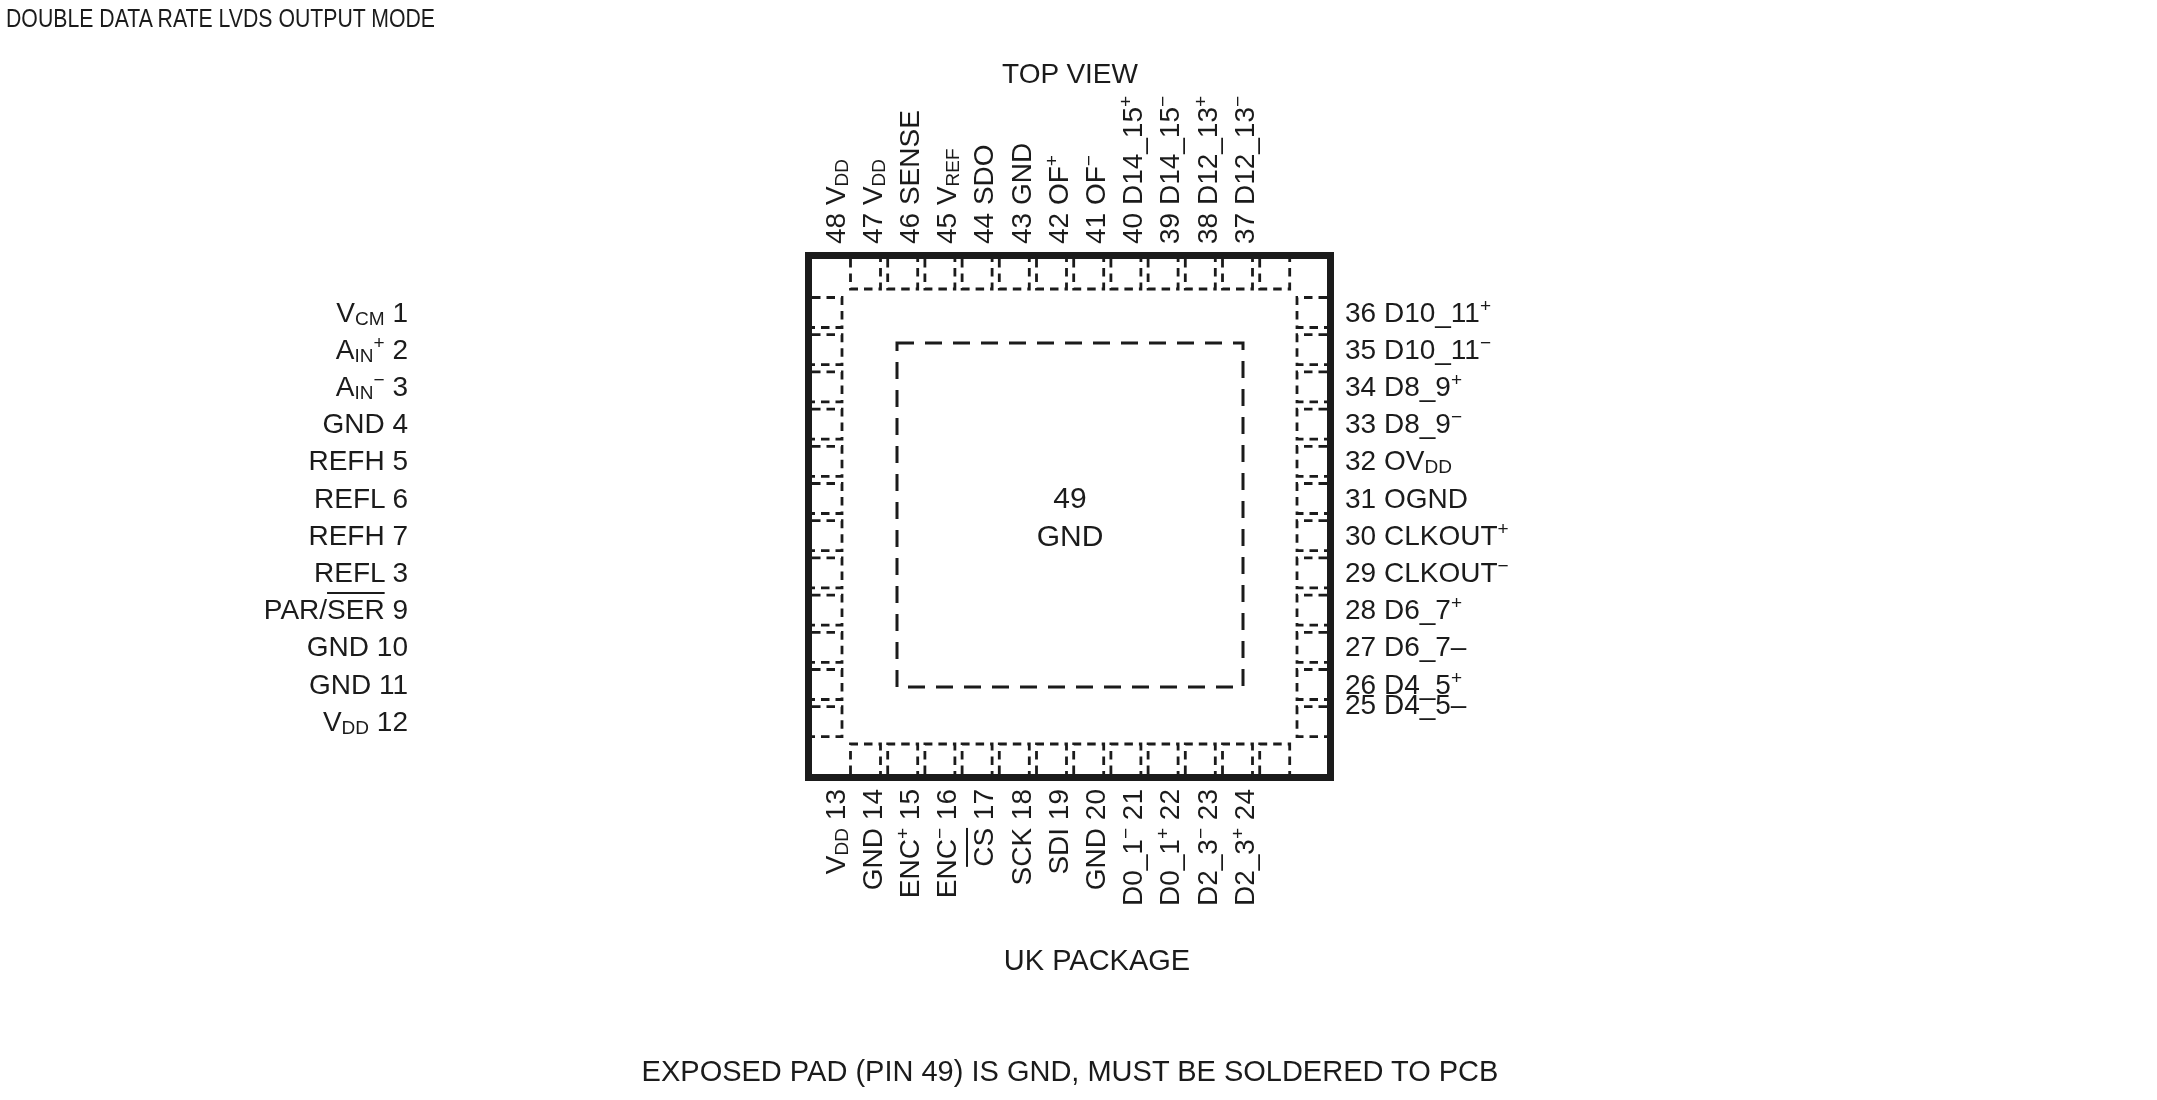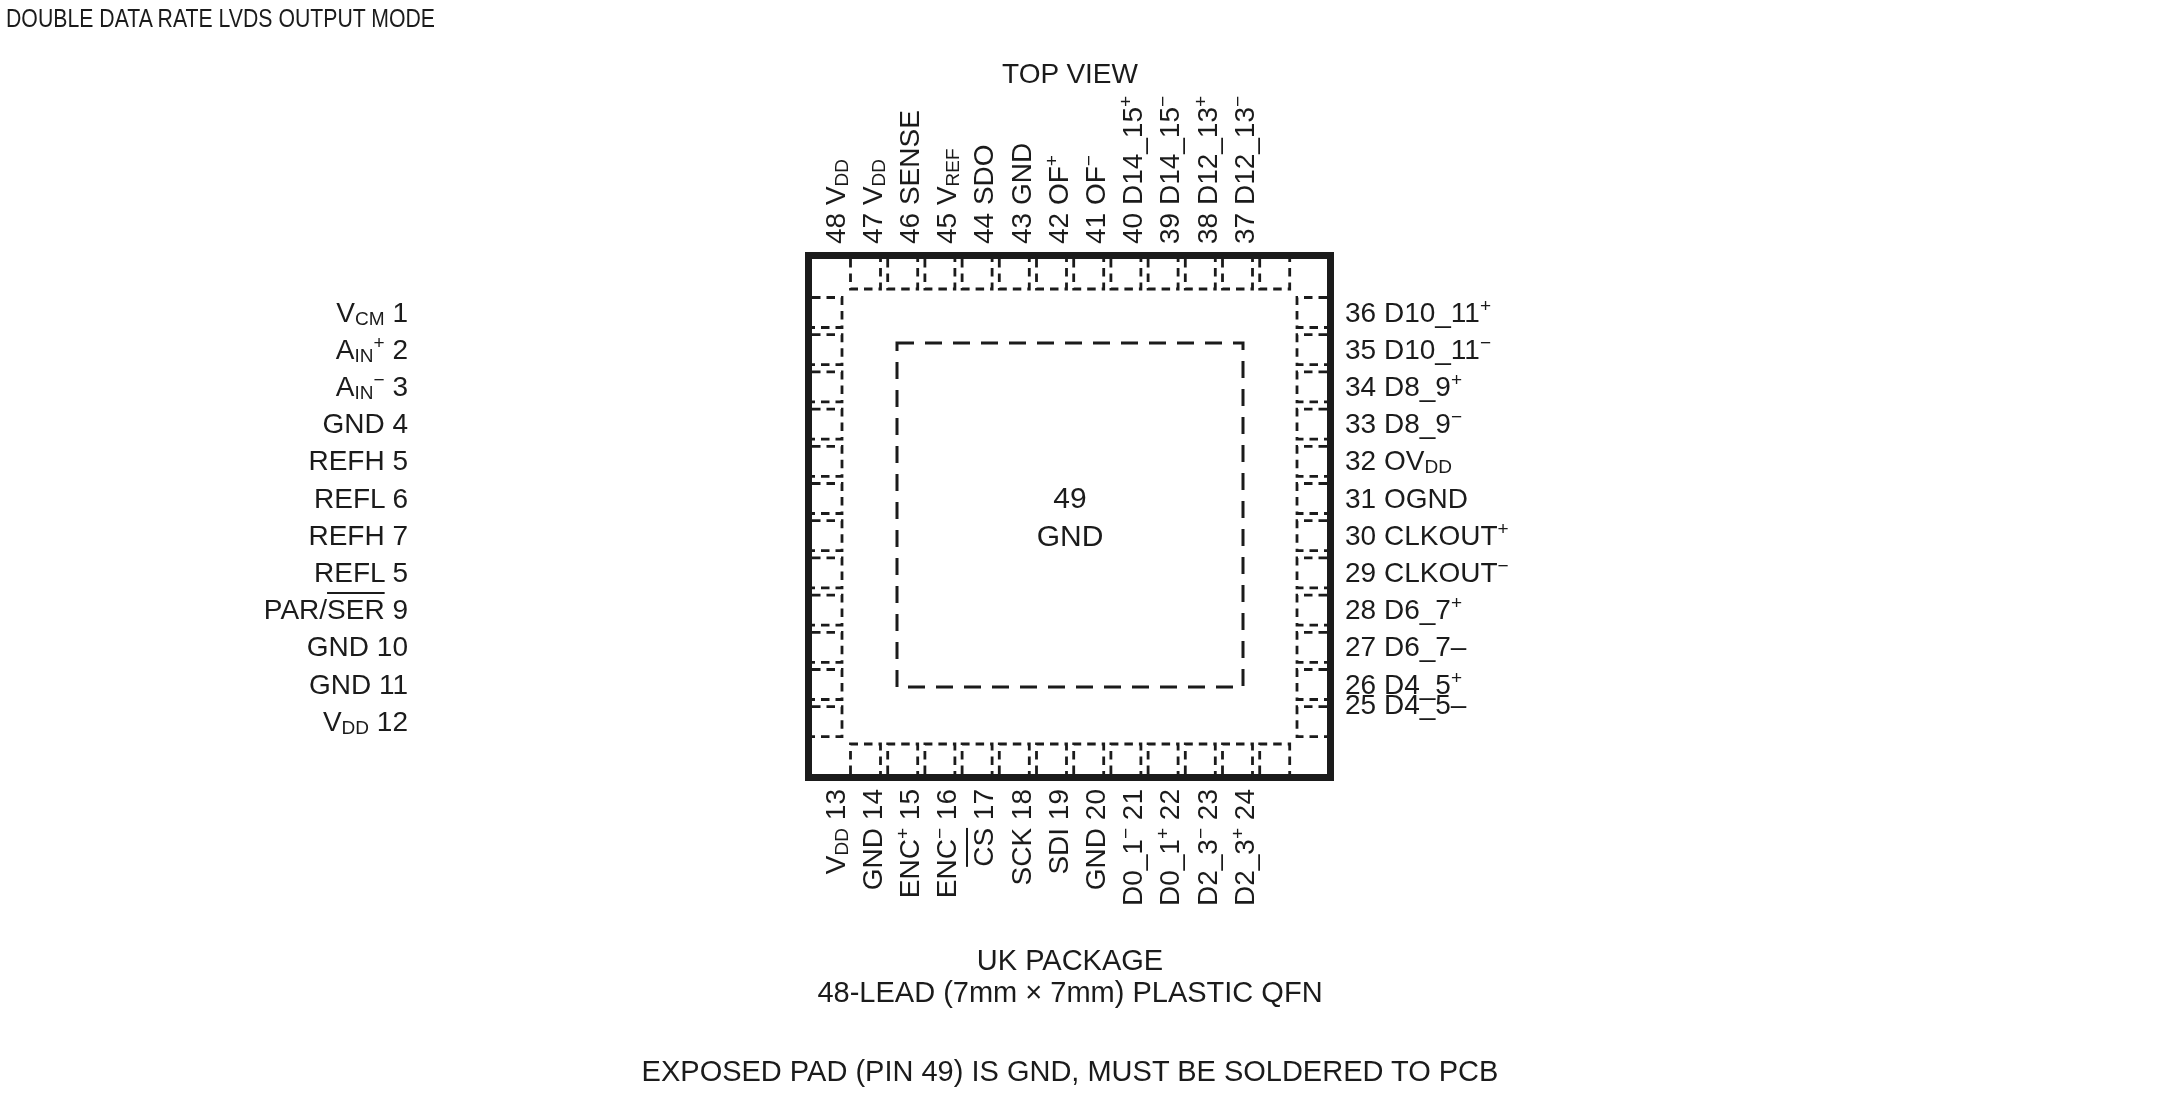--- a/index.html
+++ b/index.html
@@ -91,21 +91,21 @@
   .pin-label.side-top { text-align: left; }
   .pin-label.side-bottom { text-align: right; }
   .footer-line {
     position: absolute;
     left: 1070px;
     transform: translateX(-50%);
     font-size: 29px;
     line-height: 1.1;
     white-space: nowrap;
   }
-  .f1 { top: 945px; }
+  .f1 { top: 945px; margin-left: 27px; }
   .f2 { top: 977px; }
   .f3 { top: 1025px; }
   .f4 { top: 1056px; }
   sub {
     font-size: 68%;
     vertical-align: -0.18em;
     line-height: 0;
   }
   sup {
     font-size: 68%;
@@ -187,21 +187,21 @@
   </div>
 
   <div id="pin-labels">
       <div class="pin-label side-left" style="right: 1362px; top: 312.5px;">V<sub>CM</sub> 1</div>
       <div class="pin-label side-left" style="right: 1362px; top: 349.7px;">A<sub>IN</sub><sup>+</sup> 2</div>
       <div class="pin-label side-left" style="right: 1362px; top: 386.9px;">A<sub>IN</sub><sup>−</sup> 3</div>
       <div class="pin-label side-left" style="right: 1362px; top: 424.1px;">GND 4</div>
       <div class="pin-label side-left" style="right: 1362px; top: 461.3px;">REFH 5</div>
       <div class="pin-label side-left" style="right: 1362px; top: 498.5px;">REFL 6</div>
       <div class="pin-label side-left" style="right: 1362px; top: 535.7px;">REFH 7</div>
-      <div class="pin-label side-left" style="right: 1362px; top: 572.9px;">REFL 5</div>
+      <div class="pin-label side-left" style="right: 1362px; top: 572.9px;">REFL 3</div>
       <div class="pin-label side-left" style="right: 1362px; top: 610.1px;">PAR/<span class="ov">SER</span> 9</div>
       <div class="pin-label side-left" style="right: 1362px; top: 647.3px;">GND 10</div>
       <div class="pin-label side-left" style="right: 1362px; top: 684.5px;">GND 11</div>
       <div class="pin-label side-left" style="right: 1362px; top: 721.7px;">V<sub>DD</sub> 12</div>
       <div class="pin-label side-right" style="left: 1345px; top: 312.5px;">36 D10_11<sup>+</sup></div>
       <div class="pin-label side-right" style="left: 1345px; top: 349.7px;">35 D10_11<sup>−</sup></div>
       <div class="pin-label side-right" style="left: 1345px; top: 386.9px;">34 D8_9<sup>+</sup></div>
       <div class="pin-label side-right" style="left: 1345px; top: 424.1px;">33 D8_9<sup>−</sup></div>
       <div class="pin-label side-right" style="left: 1345px; top: 461.3px;">32 OV<sub>DD</sub></div>
       <div class="pin-label side-right" style="left: 1345px; top: 498.5px;">31 OGND</div>
@@ -231,16 +231,15 @@
       <div class="pin-label side-bottom" style="left: 1036.5px; top: 959px;">SCK 18</div>
       <div class="pin-label side-bottom" style="left: 1073.7px; top: 959px;">SDI 19</div>
       <div class="pin-label side-bottom" style="left: 1110.9px; top: 959px;">GND 20</div>
       <div class="pin-label side-bottom" style="left: 1148.1px; top: 959px;">D0_1<sup>−</sup> 21</div>
       <div class="pin-label side-bottom" style="left: 1185.3px; top: 959px;">D0_1<sup>+</sup> 22</div>
       <div class="pin-label side-bottom" style="left: 1222.5px; top: 959px;">D2_3<sup>−</sup> 23</div>
       <div class="pin-label side-bottom" style="left: 1259.7px; top: 959px;">D2_3<sup>+</sup> 24</div>
     </div>
 
   <div class="footer-line f1">UK PACKAGE</div>
-  <div class="footer-line f2">48-LEAD (7mm × 7mm) PLASTIC QFN</div>
   <div class="footer-line f4">EXPOSED PAD (PIN 49) IS GND, MUST BE SOLDERED TO PCB</div>
 
 </div>
 
 </body></html>

